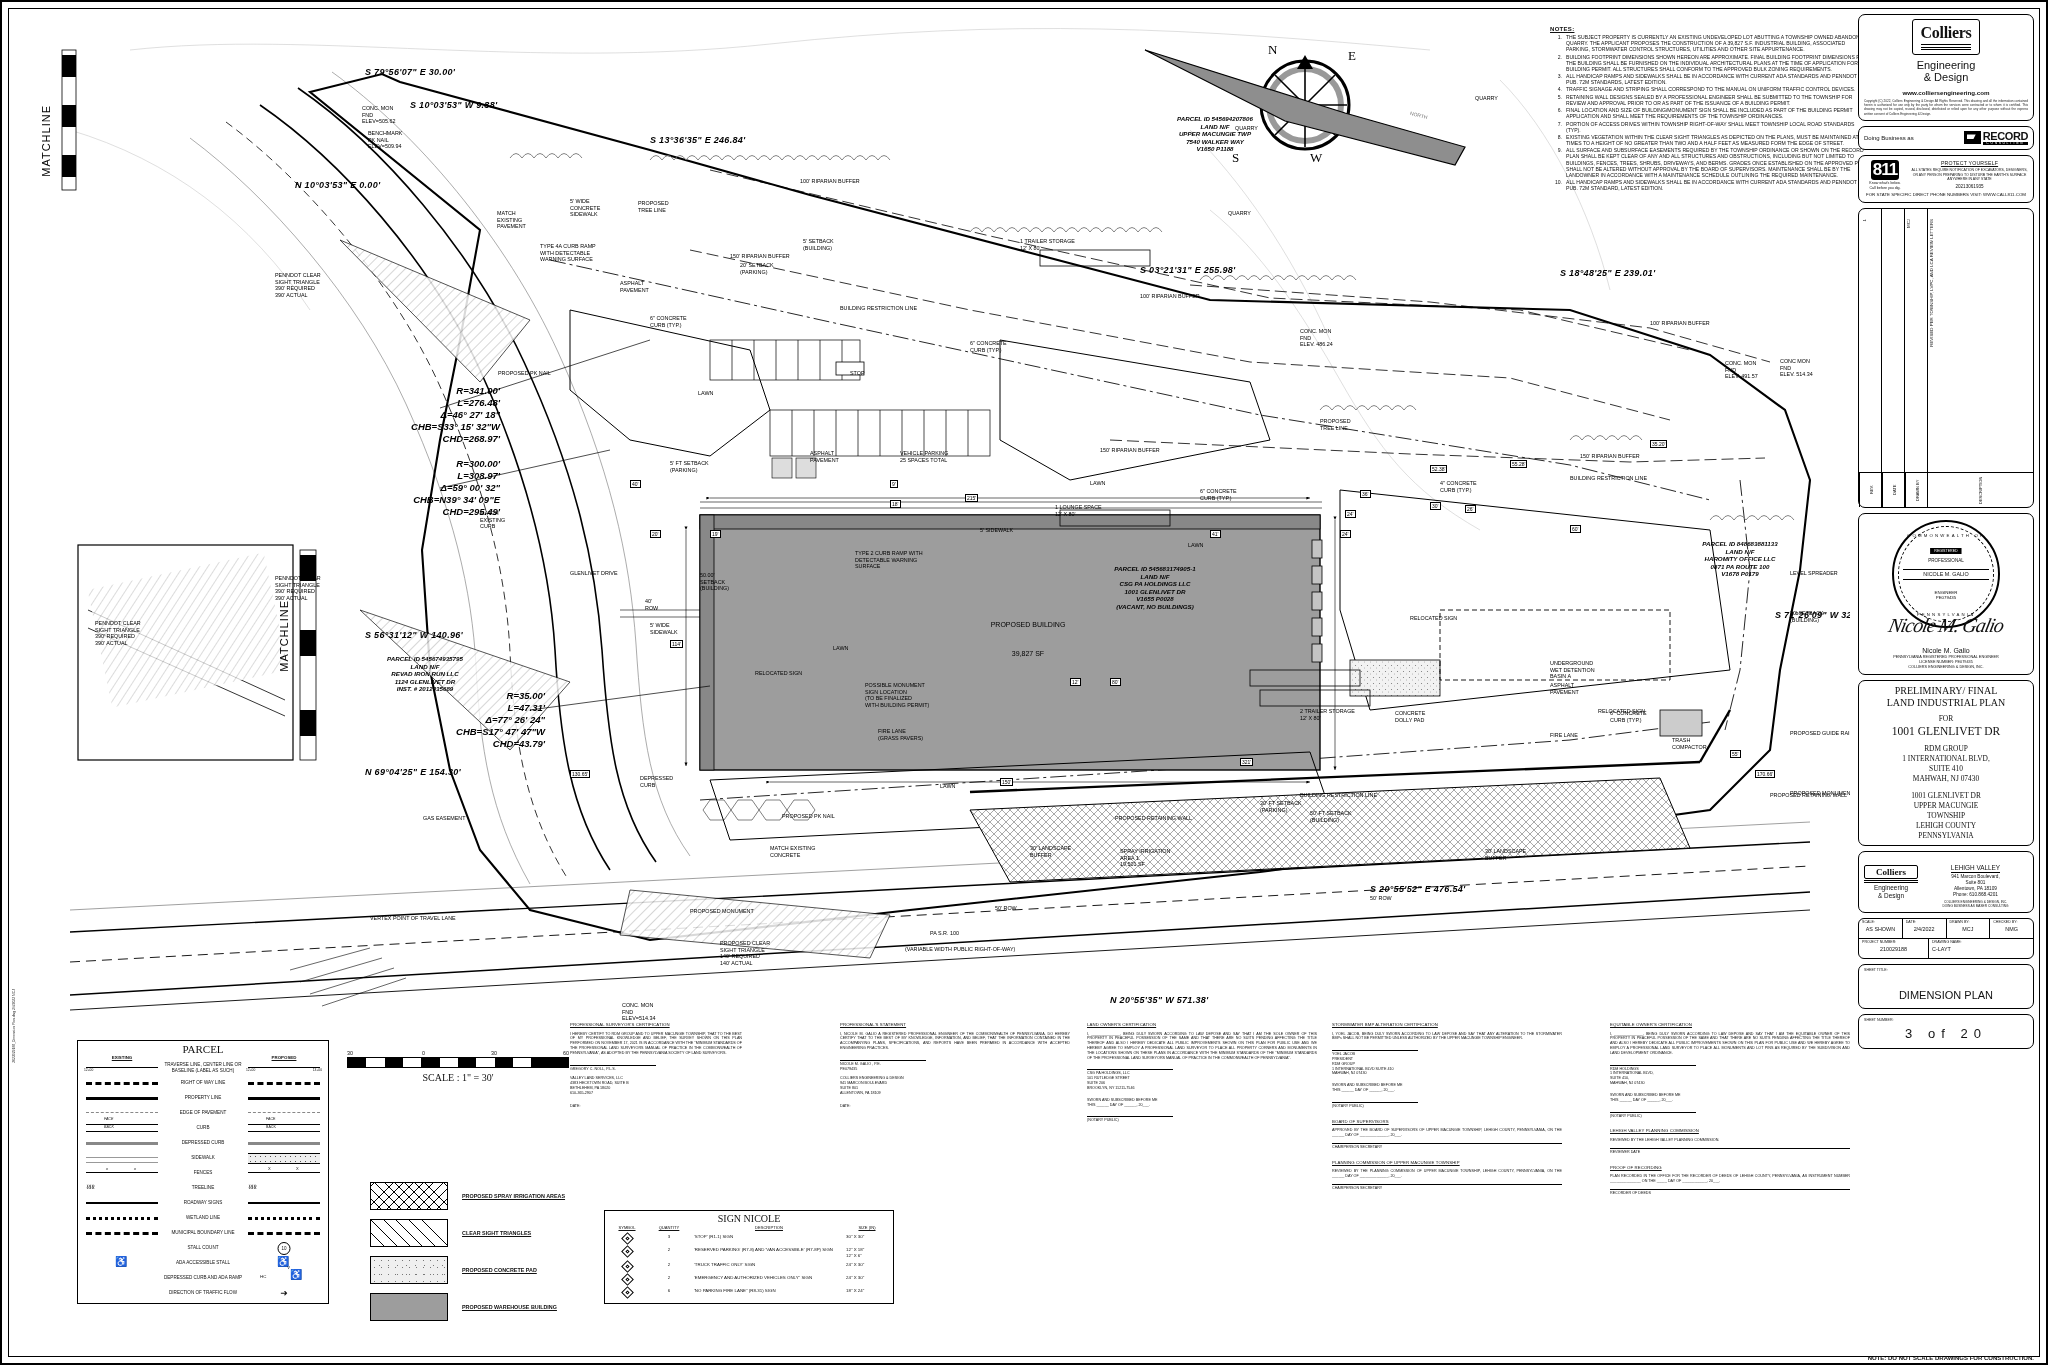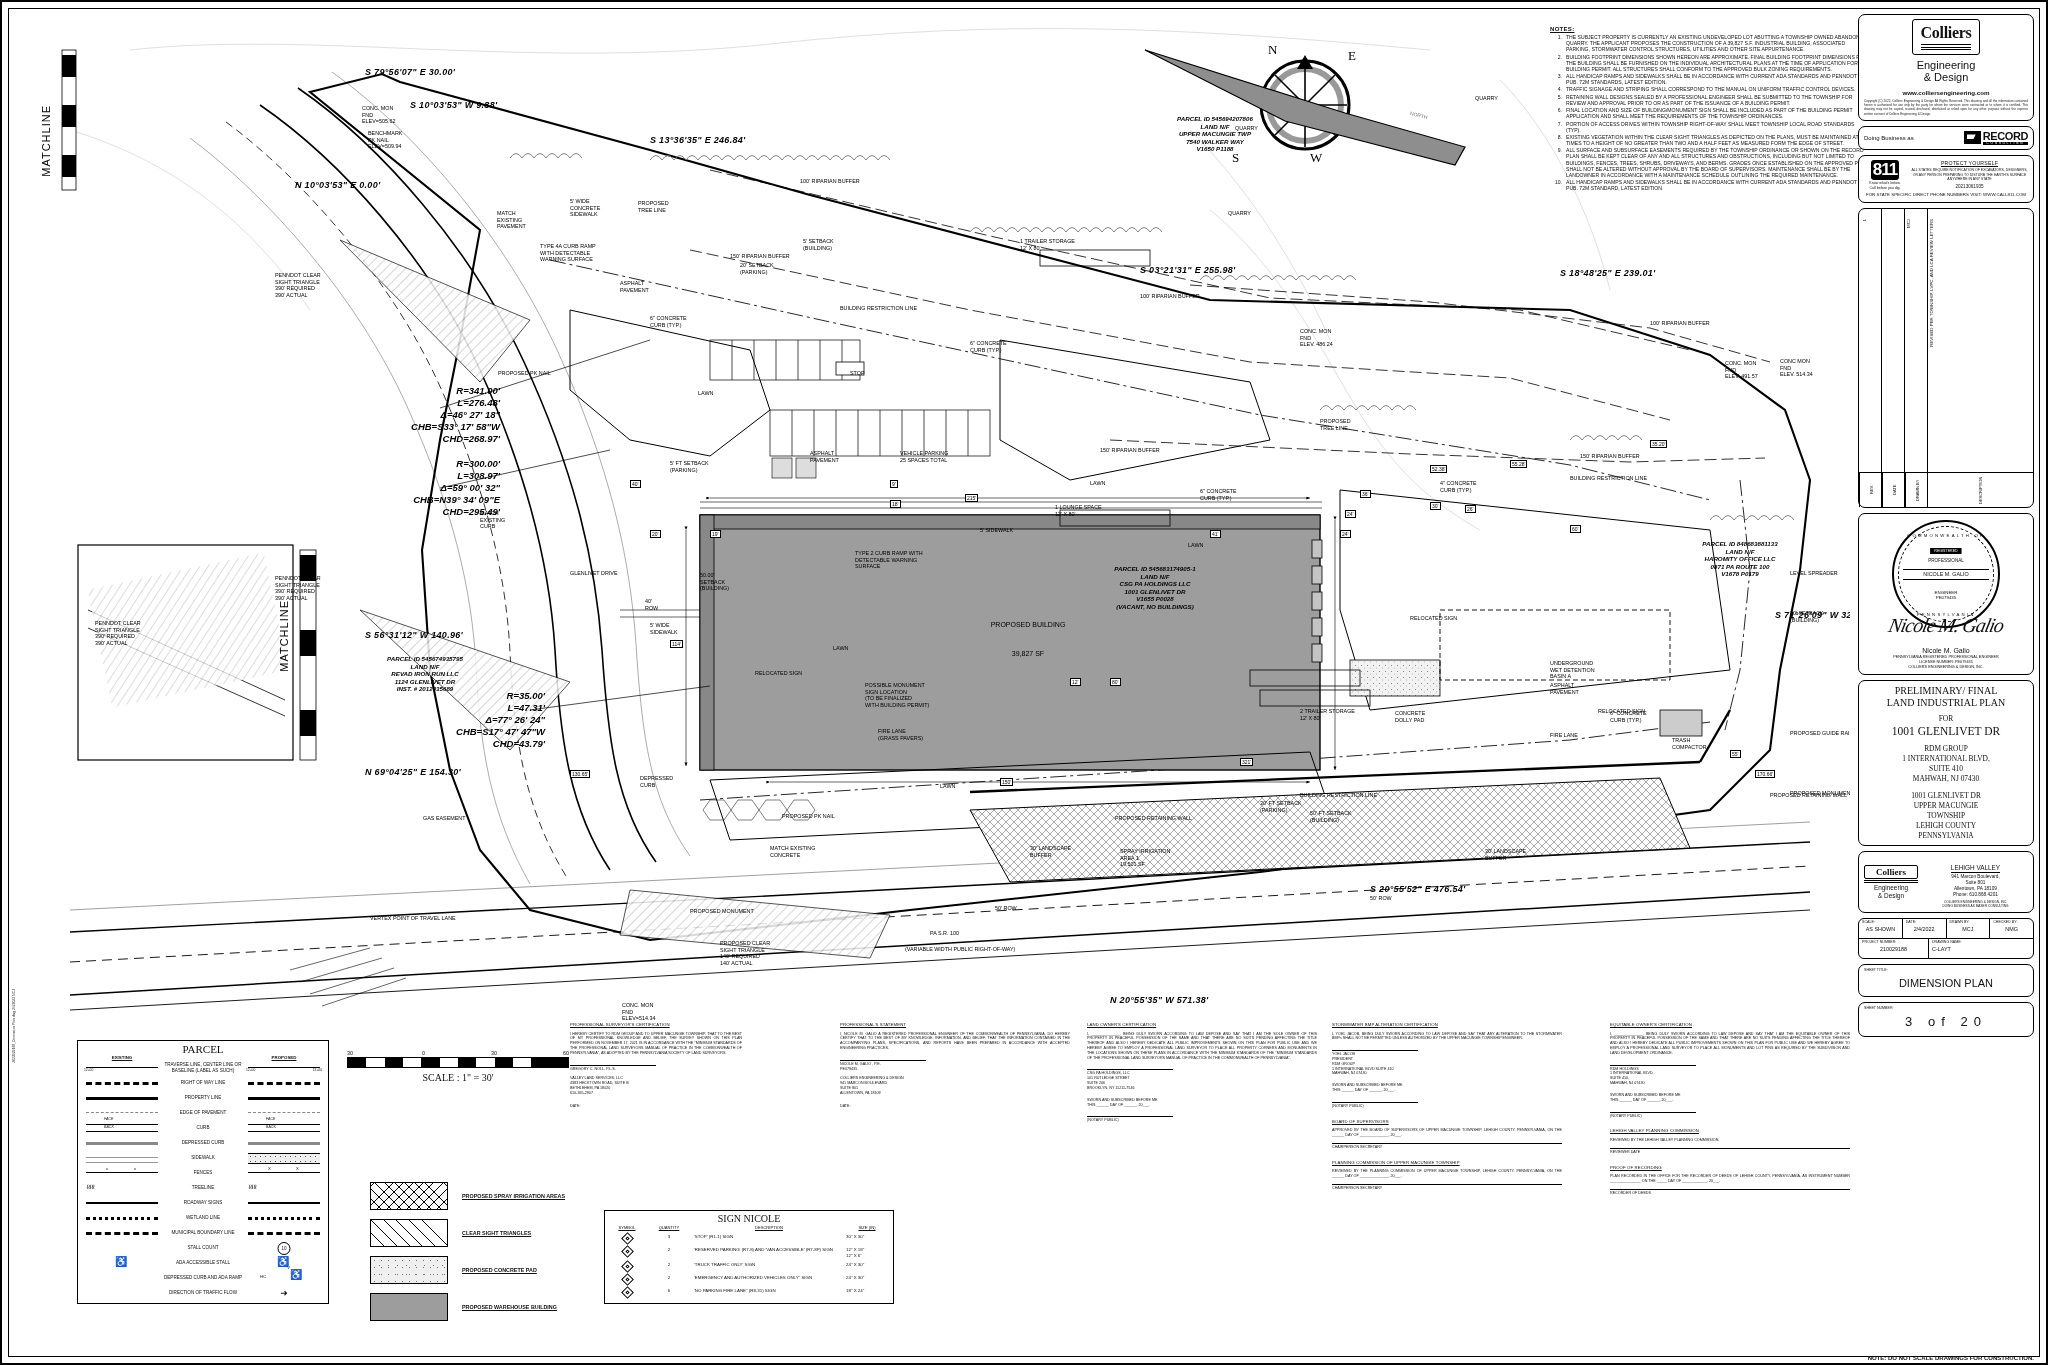--- a/index.html
+++ b/index.html
@@ -104,21 +104,21 @@
   .metagrid{border:1.4px solid #000;border-radius:6px;overflow:hidden;margin-bottom:5px;}
   .metagrid .row{display:flex;border-bottom:1px solid #000;}
   .metagrid .row:last-child{border-bottom:none;}
   .metagrid .cell{flex:1;border-right:1px solid #000;padding:1px 3px;min-height:19px;box-sizing:border-box;}
   .metagrid .cell:last-child{border-right:none;}
   .metagrid .k{font-size:3.6px;}
   .metagrid .v{font-size:5.4px;text-align:center;margin-top:2px;}
 
   .sheettitle{padding:3px 5px 7px;}
   .sheettitle .k{font-size:3.6px;}
-  .sheettitle .v{font-size:11px;text-align:center;margin-top:5px;}
+  .sheettitle .v{font-size:11px;text-align:center;margin-top:17px;}
   .sheetnum .v{font-size:13px;text-align:center;margin-top:4px;letter-spacing:6px;}
   .noscale{position:absolute;right:12px;bottom:2px;font-size:6px;font-weight:bold;}
 
   
   #legend{position:absolute;left:75px;top:1038px;width:252px;border:1.3px solid #000;box-sizing:border-box;padding:2px 4px 3px;}
   #legend .ttl{text-align:center;font-family:"Liberation Serif",serif;font-size:11px;}
   #legend .hdrow{display:flex;font-size:4.4px;font-weight:bold;}
   #legend .hdrow span{text-decoration:underline;}
   #legend .hl{width:80px;text-align:center;}
   #legend .hm{flex:1;}
@@ -366,21 +366,21 @@
         <div class="lbl bear" style="left: 1550px; top: 258px;">S 18°48'25" E 239.01'</div>
         <div class="lbl bear" style="left: 355px; top: 620px;">S 56°31'12" W 140.96'</div>
         <div class="lbl bear" style="left: 355px; top: 757px;">N 69°04'25" E 154.30'</div>
         <div class="lbl bear" style="left: 1360px; top: 874px;">S 20°55'52" E 476.54'</div>
         <div class="lbl bear" style="left: 1100px; top: 985px;">N 20°55'35" W 571.38'</div>
         <div class="lbl bear" style="left: 285px; top: 170px;">N 10°03'53" E 0.00'</div>
         <div class="lbl bear" style="left: 1765px; top: 600px;">S 71°26'09" W 321.65'</div>
         <div class="lbl curve" style="left: 340px; top: 375px;;white-space:pre;width:150px;">R=341.00'
 L=276.48'
 Δ=46° 27' 18"
-CHB=S33° 17' 58"W
+CHB=S33° 15' 32"W
 CHD=268.97'</div>
         <div class="lbl curve" style="left: 340px; top: 448px;;white-space:pre;width:150px;">R=300.00'
 L=308.97'
 Δ=59° 00' 32"
 CHB=N39° 34' 09"E
 CHD=295.49'</div>
         <div class="lbl curve" style="left: 385px; top: 680px;;white-space:pre;width:150px;">R=35.00'
 L=47.31'
 Δ=77° 26' 24"
 CHB=S17° 47' 47"W

